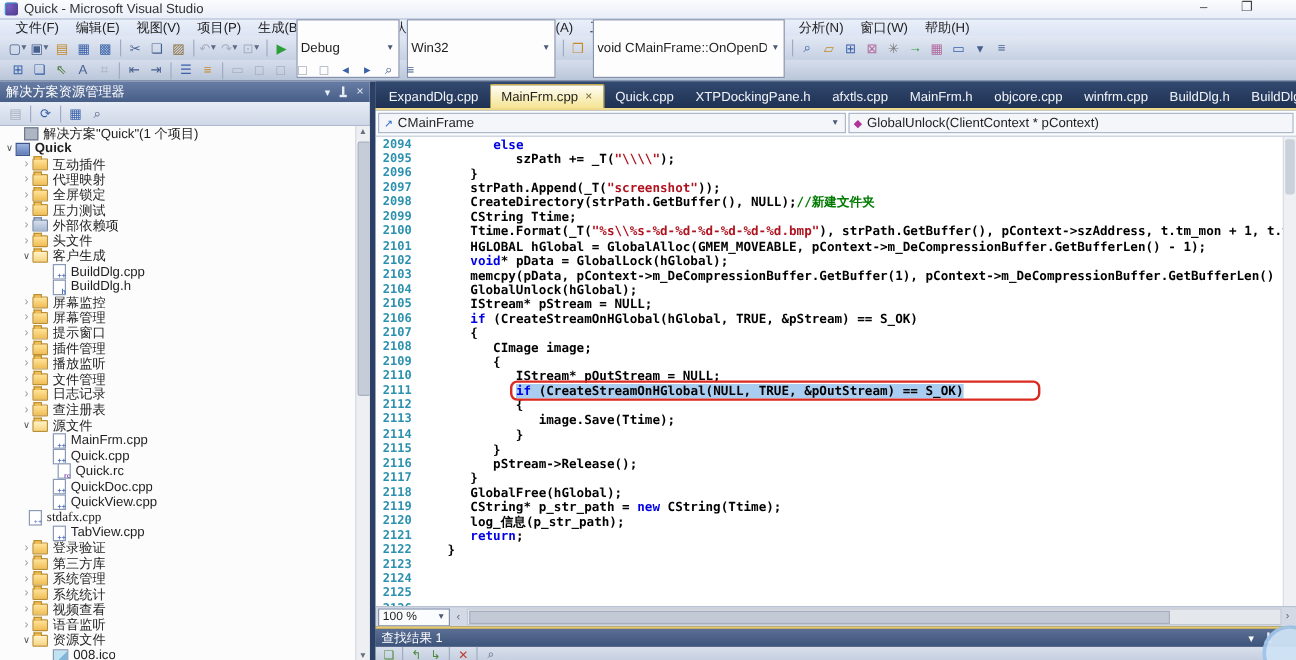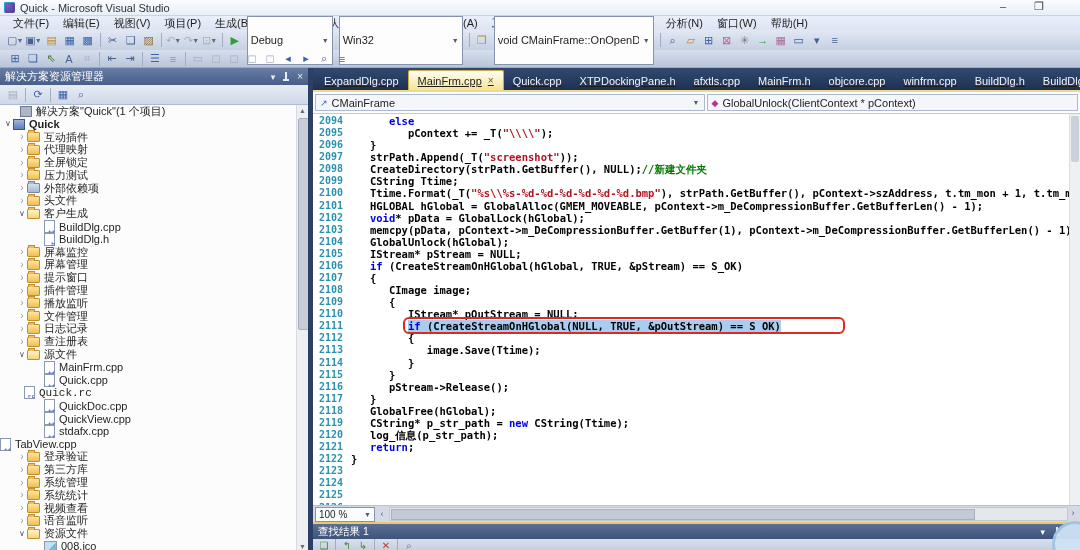--- a/index.html
+++ b/index.html
@@ -60,33 +60,33 @@
   .ti-h::after{content:"h";}
   .ti-rc::after{content:"rc";color:#8858B8;}
   .ti-ico{width:11px;height:9px;border:1px solid #8A9AB5;background:linear-gradient(135deg,#BFE3F2 60%,#7FB6D9 60%);}
   
   .tree-scroll{position:absolute;top:0;right:0;width:11px;height:100%;background:#EDEFF3;border-left:1px solid #D6DAE2;}
   .tree-scroll .arrow{position:absolute;left:0;width:11px;height:11px;font-size:7px;color:#66707F;text-align:center;line-height:11px;}
   .tree-scroll .thumb{position:absolute;left:1px;width:9px;top:13px;height:210px;background:#C6CCD8;border:1px solid #A9B1C0;border-radius:2px;}
   
   .editorcol{flex:1;display:flex;flex-direction:column;min-width:0;}
   .tabstrip{height:22px;background:linear-gradient(#33496F,#1E3153);display:flex;align-items:flex-end;padding-left:2px;
-            border-bottom:2px solid #EFD98C;text-decoration:underline;}
+            border-bottom:2px solid #EFD98C;}
   .tab{height:18px;display:flex;align-items:center;padding:0 9px;color:#F2F4F8;font-size:11px;white-space:nowrap;}
   .tab.active{background:linear-gradient(#FFFEF8,#F4E492);color:#1e1e1e;border-radius:2px 2px 0 0;border:1px solid #C9AD4B;border-bottom:none;height:19px;}
   .tab-close{margin-left:6px;color:#6B5E2E;font-size:10px;}
   .navbar{height:19px;background:#FBFCFD;display:flex;align-items:center;gap:2px;padding:1px 2px;border-bottom:1px solid #C3CBDA;}
   .nav-combo{flex:1;height:15px;background:#F4F6FA;border:1px solid #AEB8CC;display:flex;align-items:center;font-size:11px;padding:0 4px;overflow:hidden;white-space:nowrap;}
   .nav-combo .arr{margin-left:auto;font-size:7px;color:#4A5A78;}
   .nav-ic{margin-right:4px;font-size:9px;}
   
   .code{flex:1;position:relative;background:#FFFFFF;overflow:hidden;display:flex;font-weight:bold;}
   .gutter{width:38px;flex:none;padding-top:1px;}
   .codebody{flex:1;position:relative;padding-top:1px;overflow:hidden;}
-  .code-line{height:12.09px;display:flex;}
+  .code-line{height:12.09px;display:flex;margin-left:22px;}
   .lnum{display:block;height:12.09px;font-family:"DejaVu Sans Mono",monospace;font-size:10px;color:#2B91AF;text-align:left;padding-left:6px;}
   .ltext{font-family:"DejaVu Sans Mono",monospace;font-size:10.5px;line-height:12.09px;white-space:pre;}
   .tok-p{color:#000;}
   .tok-k{color:#0000E6;}
   .tok-s{color:#B01420;}
   .tok-c{color:#007A00;}
   .selwrap{position:relative;display:inline-block;}
   .sel{background:#A9CDF0;}
   .selwrap::after{content:"";position:absolute;left:-5px;top:-3px;right:-64px;bottom:-2px;
                   border:2px solid #DB2A20;border-radius:6px;pointer-events:none;}
@@ -333,37 +333,37 @@
             <span class="tree-label">源文件</span>
           </div>
           <div class="tree-row" style="padding-left: 44px;">
             <span class="ti ti-doc ti-cpp"></span>
             <span class="tree-label">MainFrm.cpp</span>
           </div>
           <div class="tree-row" style="padding-left: 44px;">
             <span class="ti ti-doc ti-cpp"></span>
             <span class="tree-label">Quick.cpp</span>
           </div>
-          <div class="tree-row" style="padding-left: 24px; font-family: Liberation Mono, monospace;">
+          <div class="tree-row" style="padding-left: 48px;">
             <span class="ti ti-doc ti-rc"></span>
             <span class="tree-label">Quick.rc</span>
           </div>
           <div class="tree-row" style="padding-left: 44px;">
             <span class="ti ti-doc ti-cpp"></span>
             <span class="tree-label">QuickDoc.cpp</span>
           </div>
           <div class="tree-row" style="padding-left: 44px;">
             <span class="ti ti-doc ti-cpp"></span>
             <span class="tree-label">QuickView.cpp</span>
           </div>
-          <div class="tree-row" style="padding-left: 44px;">
+          <div class="tree-row" style="padding-left: 24px; font-family: Liberation Serif, serif;">
             <span class="ti ti-doc ti-cpp"></span>
             <span class="tree-label">stdafx.cpp</span>
           </div>
-          <div class="tree-row" style="">
+          <div class="tree-row" style="padding-left: 44px;">
             <span class="ti ti-doc ti-cpp"></span>
             <span class="tree-label">TabView.cpp</span>
           </div>
           <div class="tree-row" style="padding-left: 17px;">
             <span class="chev chev-c">›</span>
             <span class="ti ti-folder"></span>
             <span class="tree-label">登录验证</span>
           </div>
           <div class="tree-row" style="padding-left: 17px;">
             <span class="chev chev-c">›</span>
@@ -488,21 +488,21 @@
             <span class="lnum">2123</span>
             <span class="lnum">2124</span>
             <span class="lnum">2125</span>
             <span class="lnum">2126</span>
           </div>
         <div class="codebody" id="codebody">
             <div class="code-line">
               <span class="ltext"><span class="tok-p">      </span><span class="tok-k">else</span></span>
             </div>
             <div class="code-line">
-              <span class="ltext"><span class="tok-p">         pContext += _T(</span><span class="tok-s">"\\\\"</span><span class="tok-p">);</span></span>
+              <span class="ltext"><span class="tok-p">         szPath += _T(</span><span class="tok-s">"\\\\"</span><span class="tok-p">);</span></span>
             </div>
             <div class="code-line">
               <span class="ltext"><span class="tok-p">   }</span></span>
             </div>
             <div class="code-line">
               <span class="ltext"><span class="tok-p">   strPath.Append(_T(</span><span class="tok-s">"screenshot"</span><span class="tok-p">));</span></span>
             </div>
             <div class="code-line">
               <span class="ltext"><span class="tok-p">   CreateDirectory(strPath.GetBuffer(), NULL);</span><span class="tok-c">//新建文件夹</span></span>
             </div>

